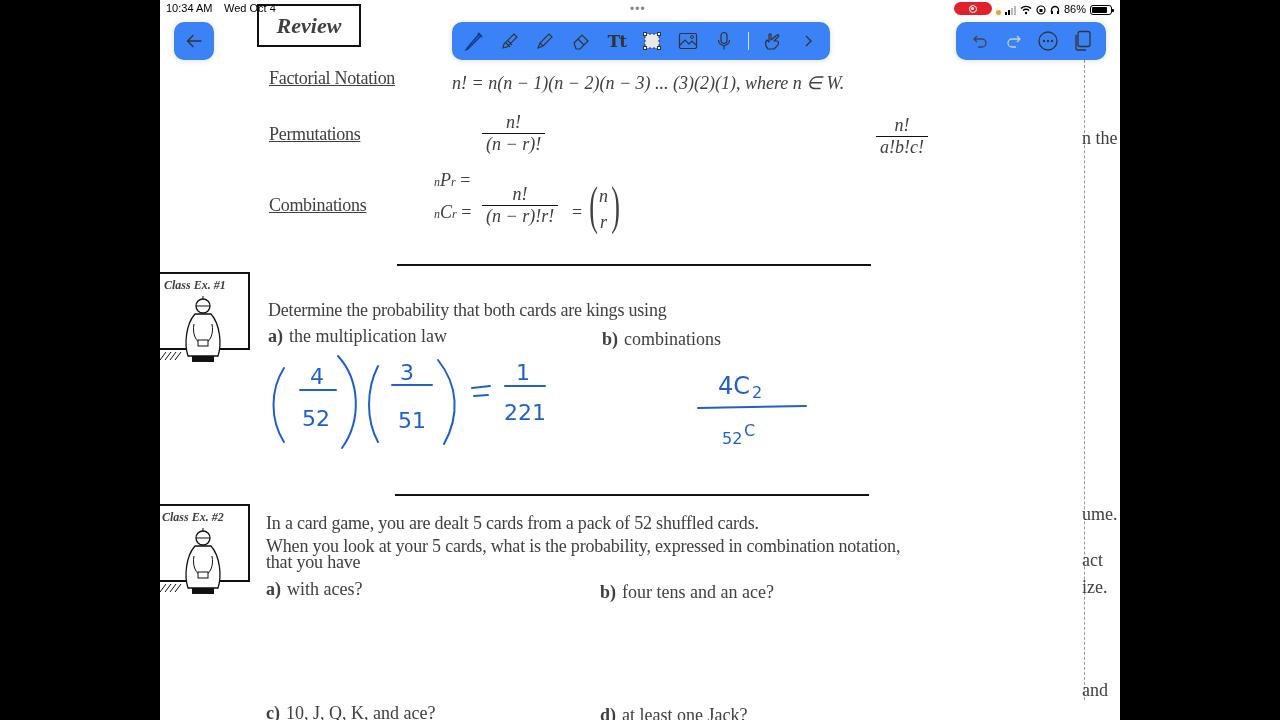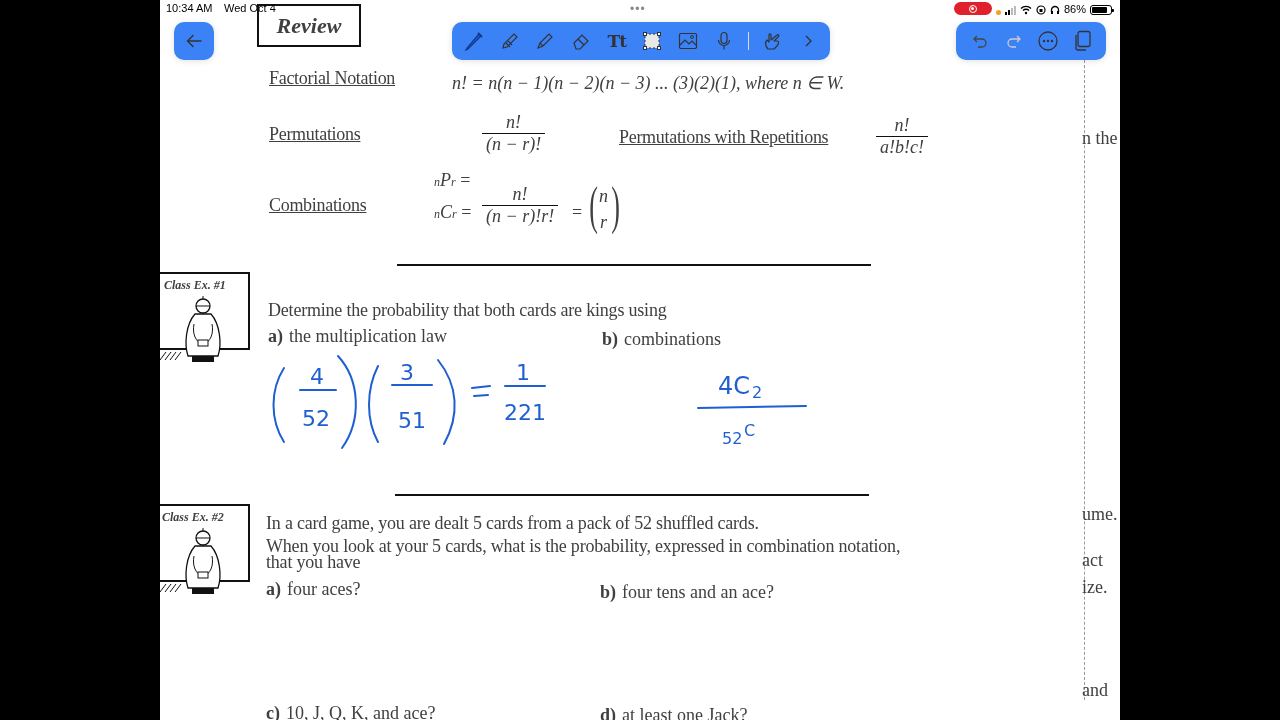--- a/index.html
+++ b/index.html
@@ -70,21 +70,20 @@
     <div class="u-label" style="left:109px;top:124px;">Permutations</div>
     <div class="formula" style="left:274px;top:130px;margin-top:40px;">
       <span class="sub">n</span><span>P</span><span class="sub">r</span> <span class="up">=</span>
     </div>
     <div class="frac" style="left:322px;top:112px;">
       <span class="num">n!</span>
         <span class="bar"></span>
         <span class="den">(n − r)!</span>
     </div>
 
-    <div class="u-label" style="left:459px;top:127px;">Permutations with Repetitions</div>
     <div class="frac" style="left:716px;top:115px;">
       <span class="num">n!</span>
         <span class="bar"></span>
         <span class="den">a!b!c!</span>
     </div>
 
     <div class="u-label" style="left:109px;top:195px;">Combinations</div>
     <div class="formula" style="left:274px;top:202px;">
       <span class="sub">n</span><span>C</span><span class="sub">r</span> <span class="up">=</span>
     </div>
@@ -137,21 +136,21 @@
         <rect x="20" y="46" width="10" height="6" fill="#fff" stroke="#111"></rect>
         <rect x="14" y="62" width="22" height="6" fill="#111"></rect>
       </svg>
       <svg style="position:absolute;left:0;top:78px;" width="22" height="12">
         <path d="M0 10 L6 2 M5 10 L11 2 M10 10 L16 2 M15 10 L21 2" stroke="#111" stroke-width="1"></path>
       </svg>
     </div>
     <div class="q-text" style="left:106px;top:514px;">In a card game, you are dealt 5 cards from a pack of 52 shuffled cards.</div>
     <div class="q-text" style="left:106px;top:537px;">When you look at your 5 cards, what is the probability, expressed in combination notation,</div>
     <div class="q-text" style="left:106px;top:553px;">that you have</div>
-    <div class="q-item" style="left:106px;top:579px;"><b>a)</b><span>four aces?</span></div>
+    <div class="q-item" style="left:106px;top:579px;"><b>a)</b><span>with aces?</span></div>
     <div class="q-item" style="left:440px;top:582px;"><b>b)</b><span>four tens and an ace?</span></div>
     <div class="q-item" style="left:106px;top:703px;"><b>c)</b><span>10, J, Q, K, and ace?</span></div>
     <div class="q-item" style="left:440px;top:705px;"><b>d)</b><span>at least one Jack?</span></div>
 
     <div class="edge-line"></div>
     <div class="edge-text" style="top:38px;">is:</div>
     <div class="edge-text" style="top:128px;">n the</div>
     <div class="edge-text" style="top:504px;">ume.</div>
     <div class="edge-text" style="top:550px;">act</div>
     <div class="edge-text" style="top:577px;">ize.</div>

